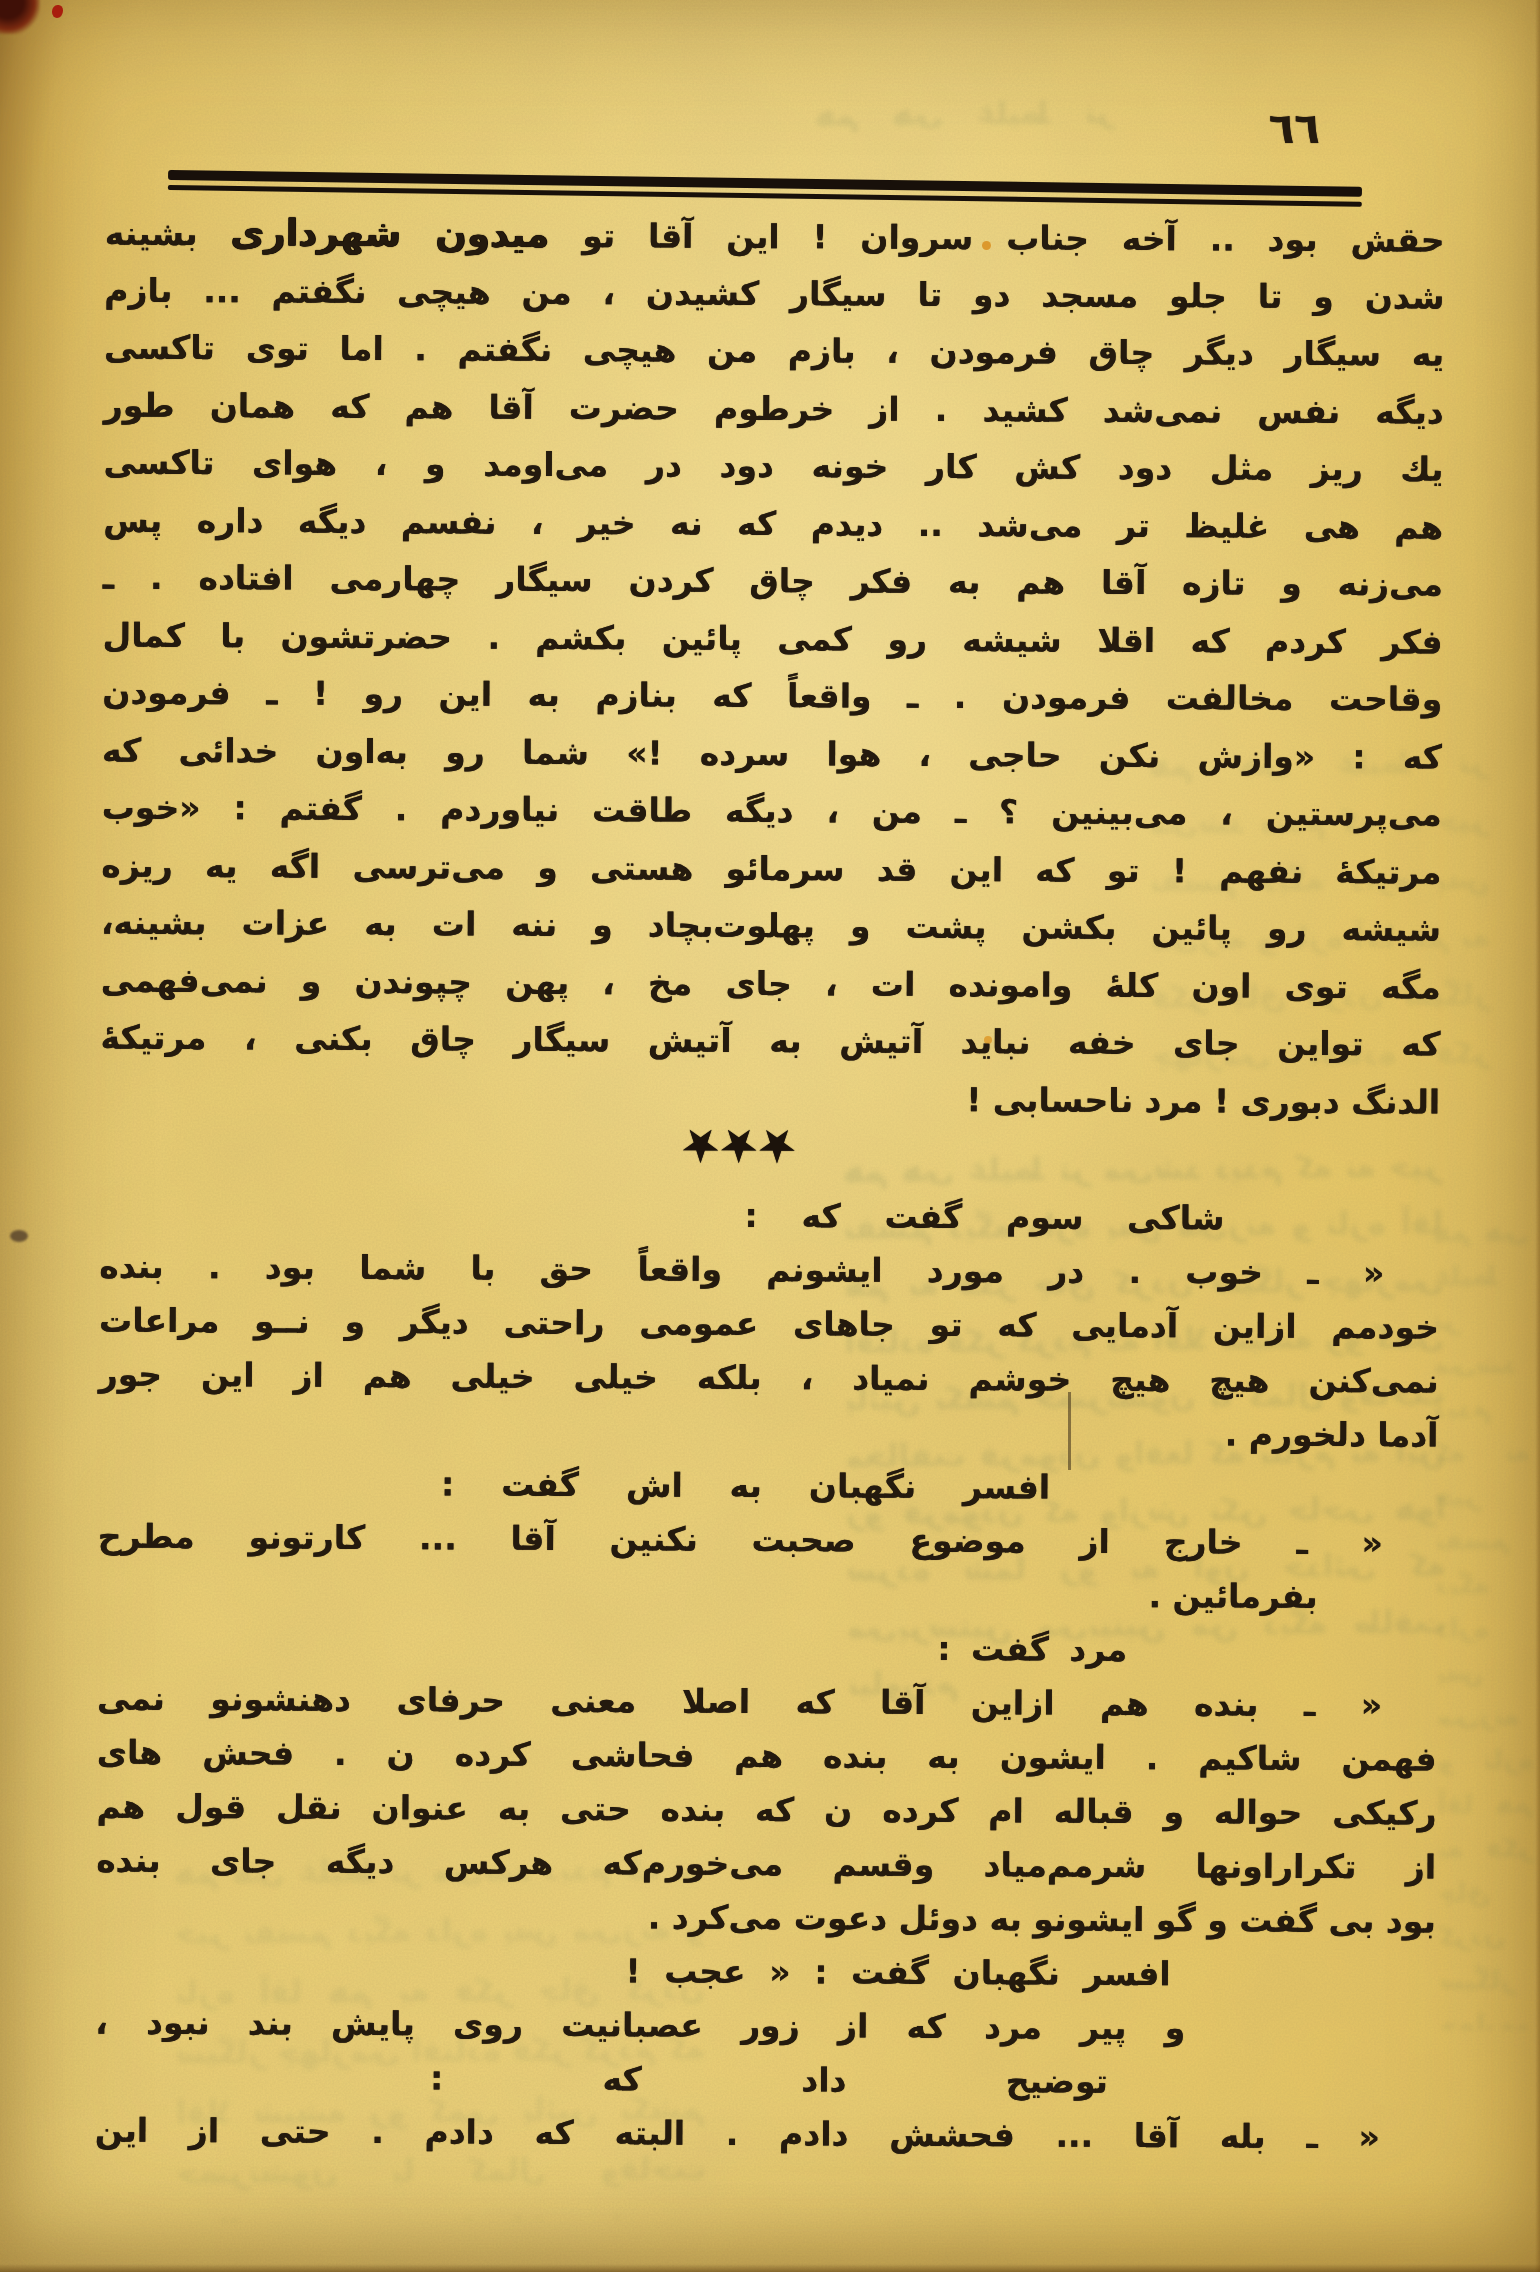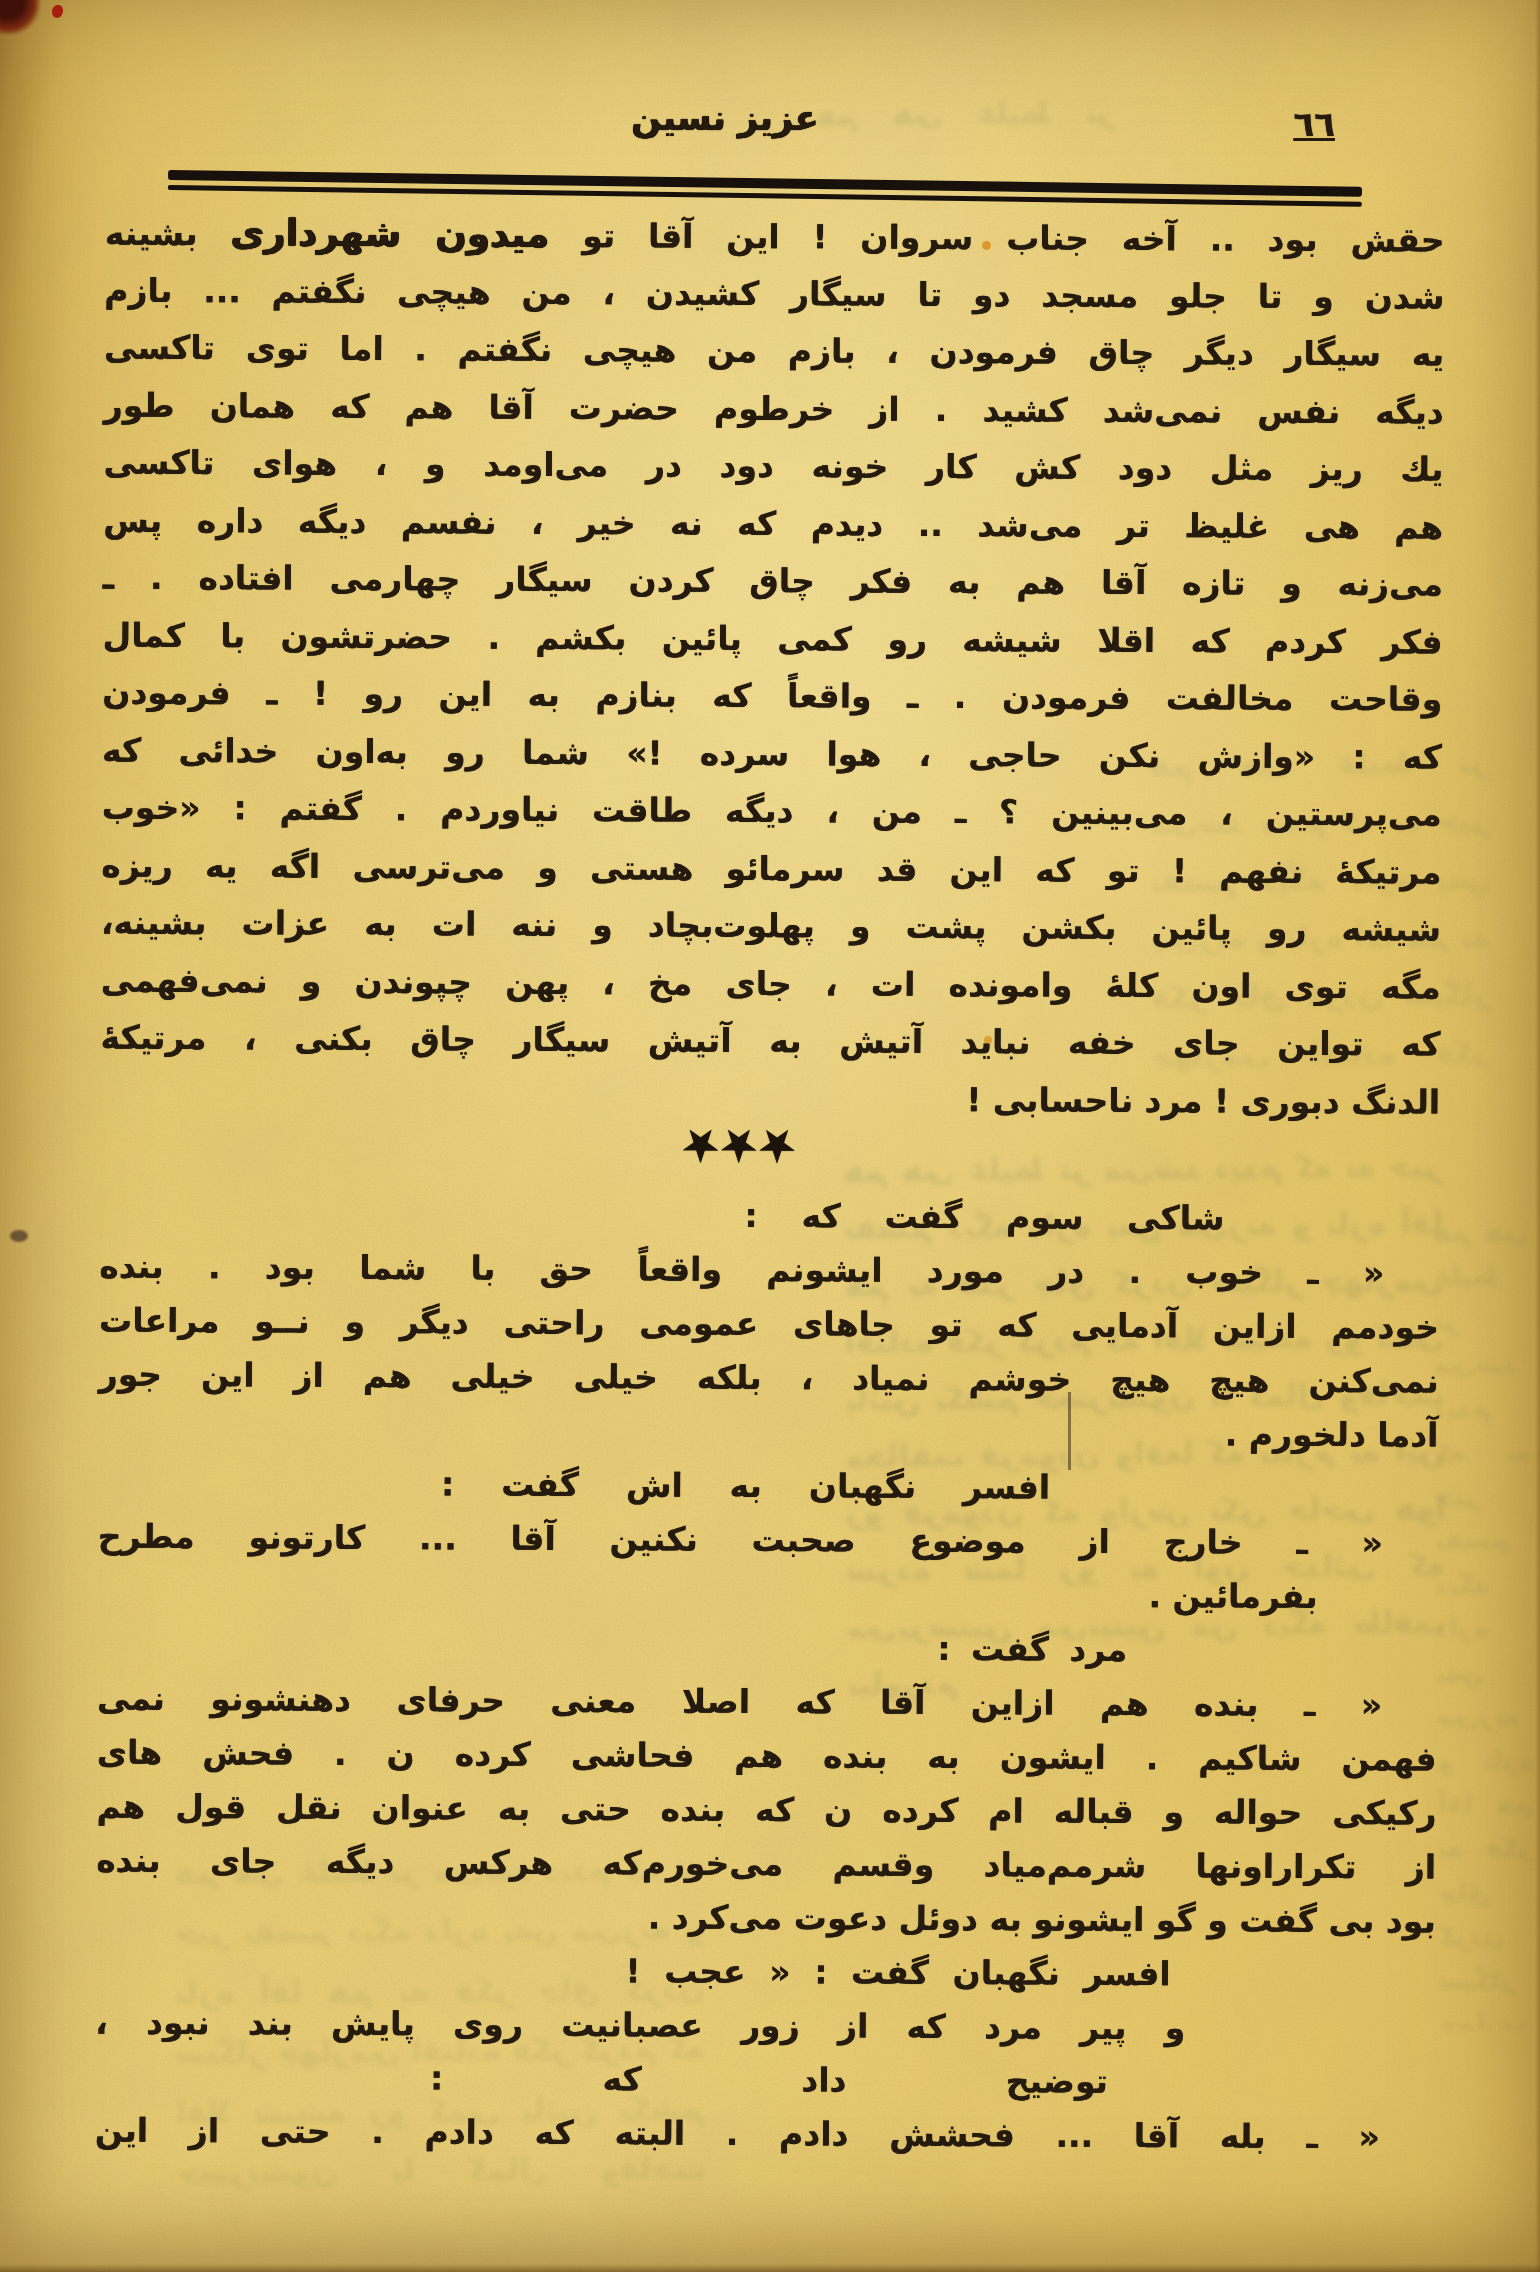--- a/index.html
+++ b/index.html
@@ -29,22 +29,22 @@
     font-weight:700;text-align:justify;overflow:hidden;}
   .g1{top:86px;left:815px;width:300px;height:62px;font-size:30px;line-height:56px;opacity:.13;}
   .g2{top:1140px;left:845px;width:600px;height:570px;font-size:31px;line-height:57px;opacity:.15;}
   .g3{top:1840px;left:175px;width:530px;height:380px;font-size:31px;line-height:60px;opacity:.10;}
   .g4{top:735px;left:1150px;width:340px;height:340px;font-size:30px;line-height:58px;opacity:.10;}
   .g5{top:1210px;left:1436px;width:96px;height:820px;font-size:26px;line-height:44px;opacity:.12;}
 
   .header-title{position:absolute;top:98px;left:0;width:1450px;text-align:center;
     font-size:35px;font-weight:700;color:#241a0e;
     text-shadow:0 0 1.2px #1a1008,.5px 0 0 #1a1008,-.5px 0 0 #1a1008;}
-  .page-number{position:absolute;top:104px;right:205px;font-size:34px;font-weight:700;color:#241a0e;
-    text-shadow:0 0 1px #1a1008;text-decoration:underline;}
+  .page-number{position:absolute;top:104px;right:220px;font-size:42px;font-weight:700;color:#241a0e;
+    text-shadow:0 0 1px #1a1008;}
   .rule{position:absolute;left:168px;top:170px;width:1194px;transform:rotate(.8deg);transform-origin:left center;}
   .rule .bar1{height:10px;background:#18100a;border-radius:3px;}
   .rule .bar2{height:5px;background:#18100a;margin-top:5px;border-radius:2px;}
 
   .content{position:absolute;inset:0;transform:rotate(.3deg);transform-origin:170px 180px;}
   .textblock{position:absolute;right:95px;width:1340px;color:#241a0e;}
   #sec1{top:204px;}
   #sec2{top:1186px;}
   .line{direction:rtl;text-align:justify;text-align-last:justify;box-sizing:border-box;
     font-size:33px;font-weight:700;width:100%;overflow:visible;white-space:nowrap;
@@ -87,21 +87,20 @@
 
   <div class="corner-blob"></div>
   <div class="speck-red"></div>
   <div class="speck-brown"></div>
   <div class="speck-orange1"></div>
   <div class="speck-orange2"></div>
   <div class="scratch"></div>
   <div class="edge-bottom"></div>
   <div class="edge-right"></div>
 
-  <div class="header-title">عزیز نسین</div>
   <div class="page-number">٦٦</div>
   <div class="rule">
     <div class="bar1"></div>
     <div class="bar2"></div>
   </div>
 
   <div class="content">
     <div class="textblock" id="sec1">
         <div class="line just"><span>حقش بود .. آخه جناب سروان ! این آقا تو </span><span class="bold-phrase">میدون شهرداری</span><span> بشینه</span></div>
         <div class="line just">شدن و تا جلو مسجد دو تا سیگار کشیدن ، من هیچی نگفتم ... بازم</div>

